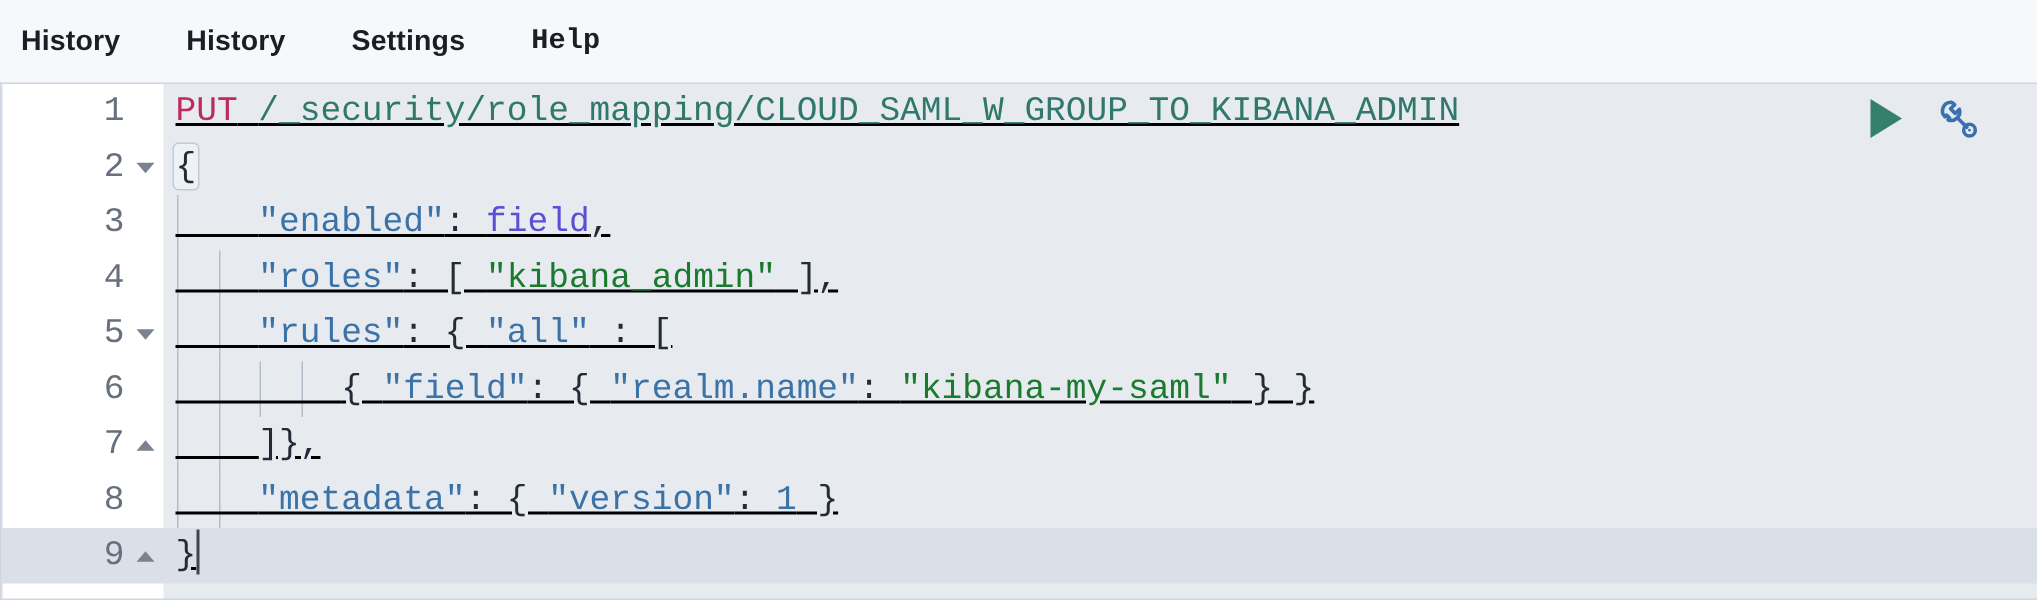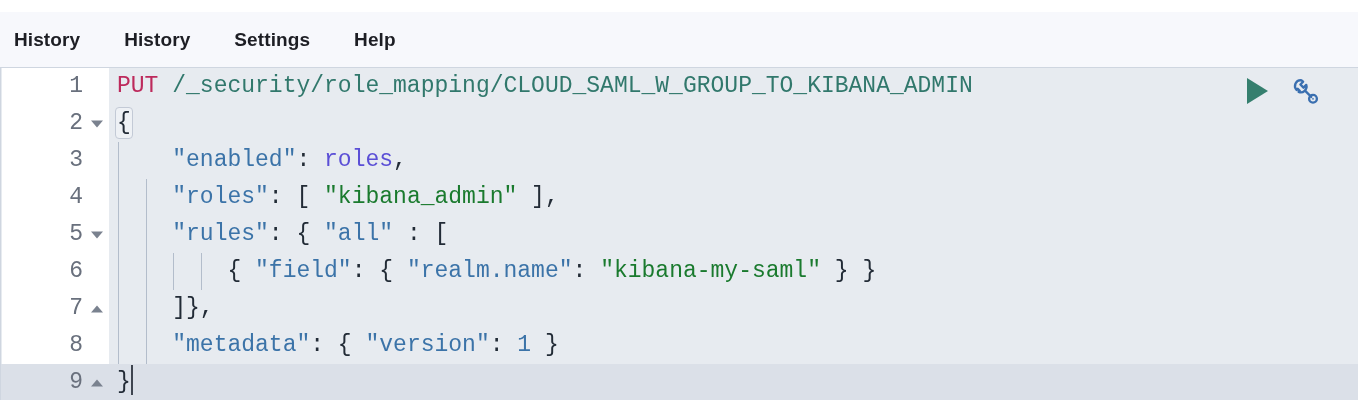--- a/index.html
+++ b/index.html
@@ -17,34 +17,33 @@
   }
 
   
   .toolbar {
     height: 55px;
     background: #f7f8fc;
     display: flex;
     align-items: center;
     padding-left: 14px;
     box-sizing: border-box;
-    margin-top: 12px;
   }
   .toolbar-item {
     font-family: "Liberation Sans", sans-serif;
     font-size: 19px;
     font-weight: bold;
     color: #1d1e24;
     letter-spacing: 0.1px;
     margin-right: 44px;
     cursor: pointer;
     user-select: none;
     line-height: 1;
   }
-  .toolbar-item:last-child { margin-right: 0; }
+  .toolbar-item:last-child { margin-right: 0; font-family: Liberation Mono, monospace; }
 
   
   .editor {
     position: relative;
     height: 345px;
     background: #e7ebf0;
     border-left: 1px solid #cfd6e0;
     border-top: 1px solid #cfd6e0;
     box-sizing: border-box;
     overflow: hidden;
@@ -117,20 +116,21 @@
   
   .code {
     position: relative;
     z-index: 1;
     flex: 1;
     padding-left: 8px;
     box-sizing: border-box;
     height: 37px;
     line-height: 37px;
     white-space: pre;
+    text-decoration: underline;
   }
 
   
   .guide {
     position: absolute;
     top: 0;
     width: 1px;
     height: 37px;
     background: #b3bdcb;
     z-index: 0;
@@ -211,21 +211,21 @@
   <div class="toolbar-item">Settings</div>
   <div class="toolbar-item">Help</div>
 </div>
 
 <div class="editor">
   <div class="gutter-bg"></div>
 
   <div class="lines" id="lines">
       <div class="line"><div class="ln"><span>1</span></div><div class="code"><span class="txt"><span class="t-method">PUT</span><span class="t-punct"> </span><span class="t-url">/_security/role_mapping/CLOUD_SAML_W_GROUP_TO_KIBANA_ADMIN</span></span></div></div>
       <div class="line"><div class="ln"><span>2</span><span class="fold down"></span></div><div class="code"><span class="txt"><span class="t-punct bracket-hl">{</span></span></div></div>
-      <div class="line"><div class="ln"><span>3</span></div><div class="code"><div class="guide" style="left: 9px;"></div><span class="txt"><span class="t-punct">    </span><span class="t-key">"enabled"</span><span class="t-punct">: </span><span class="t-bool">roles</span><span class="t-punct">,</span></span></div></div>
+      <div class="line"><div class="ln"><span>3</span></div><div class="code"><div class="guide" style="left: 9px;"></div><span class="txt"><span class="t-punct">    </span><span class="t-key">"enabled"</span><span class="t-punct">: </span><span class="t-bool">field</span><span class="t-punct">,</span></span></div></div>
       <div class="line"><div class="ln"><span>4</span></div><div class="code"><div class="guide" style="left: 9px;"></div><div class="guide" style="left: 36.64px;"></div><span class="txt"><span class="t-punct">    </span><span class="t-key">"roles"</span><span class="t-punct">: [ </span><span class="t-string">"kibana_admin"</span><span class="t-punct"> ],</span></span></div></div>
       <div class="line"><div class="ln"><span>5</span><span class="fold down"></span></div><div class="code"><div class="guide" style="left: 9px;"></div><div class="guide" style="left: 36.64px;"></div><span class="txt"><span class="t-punct">    </span><span class="t-key">"rules"</span><span class="t-punct">: { </span><span class="t-key">"all"</span><span class="t-punct"> : [</span></span></div></div>
       <div class="line"><div class="ln"><span>6</span></div><div class="code"><div class="guide" style="left: 9px;"></div><div class="guide" style="left: 36.64px;"></div><div class="guide" style="left: 64.28px;"></div><div class="guide" style="left: 91.92px;"></div><span class="txt"><span class="t-punct">        </span><span class="t-punct">{ </span><span class="t-key">"field"</span><span class="t-punct">: { </span><span class="t-key">"realm.name"</span><span class="t-punct">: </span><span class="t-string">"kibana-my-saml"</span><span class="t-punct"> } }</span></span></div></div>
       <div class="line"><div class="ln"><span>7</span><span class="fold up"></span></div><div class="code"><div class="guide" style="left: 9px;"></div><div class="guide" style="left: 36.64px;"></div><span class="txt"><span class="t-punct">    </span><span class="t-punct">]},</span></span></div></div>
       <div class="line"><div class="ln"><span>8</span></div><div class="code"><div class="guide" style="left: 9px;"></div><div class="guide" style="left: 36.64px;"></div><span class="txt"><span class="t-punct">    </span><span class="t-key">"metadata"</span><span class="t-punct">: { </span><span class="t-key">"version"</span><span class="t-punct">: </span><span class="t-number">1</span><span class="t-punct"> }</span></span></div></div>
       <div class="line active"><div class="ln-bg"></div><div class="ln"><span>9</span><span class="fold up"></span></div><div class="code"><span class="txt"><span class="t-punct">}</span></span><span class="caret"></span></div></div>
     </div>
 
   <div class="actions">
     <div class="icon-btn">

